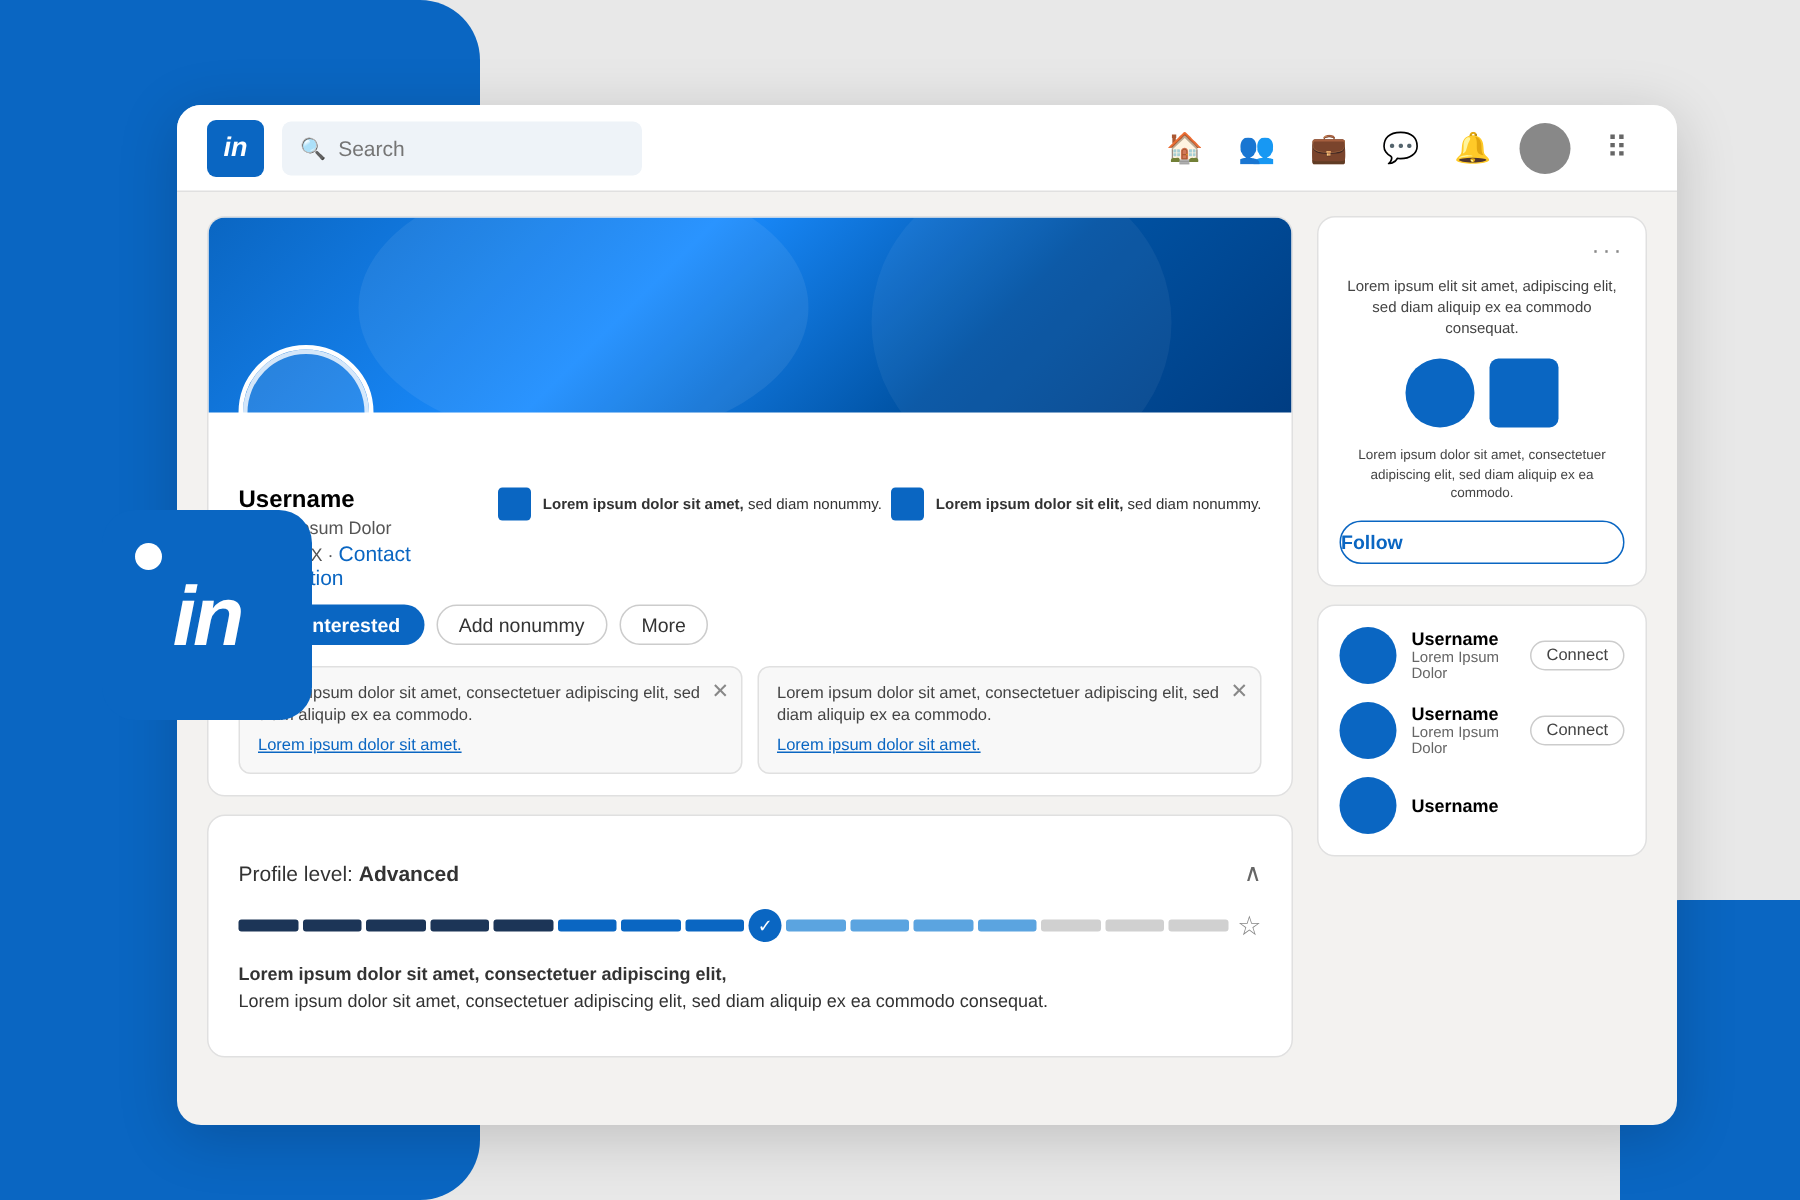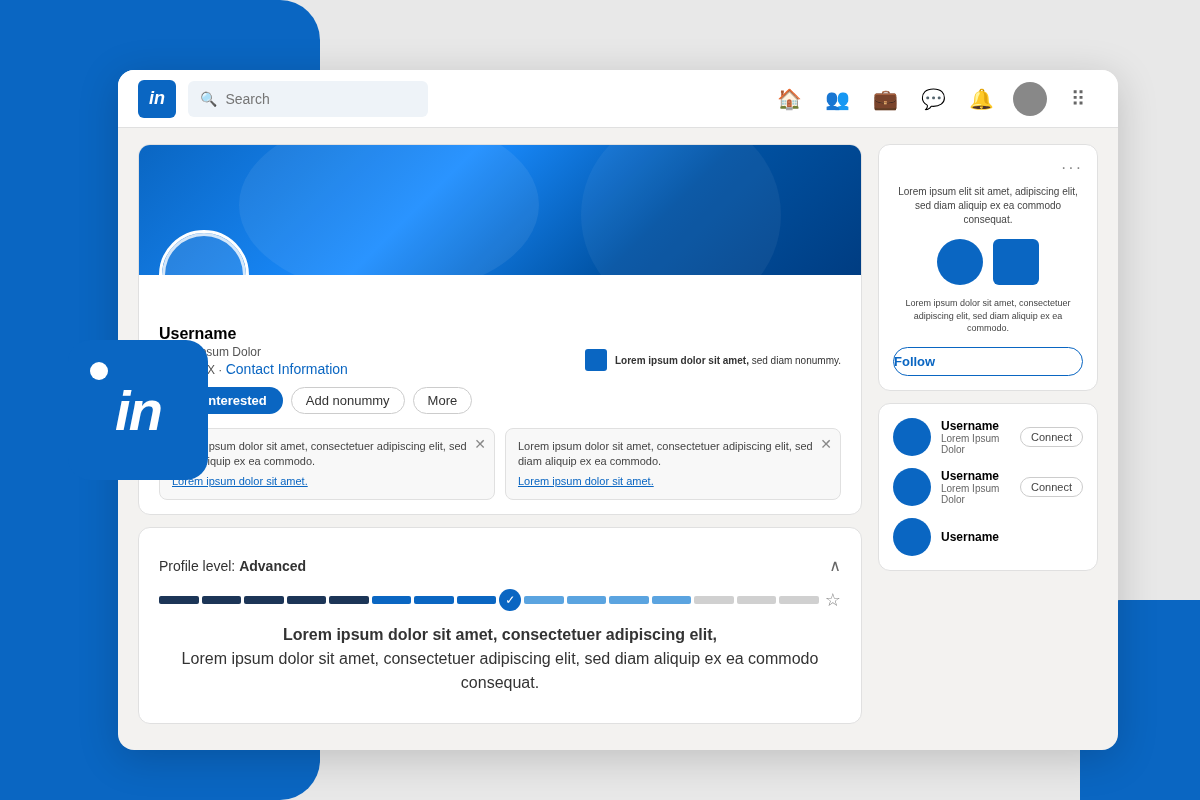--- a/index.html
+++ b/index.html
@@ -229,21 +229,20 @@
     .profile-contact-link {
       color: #0a66c2;
       font-size: 14px;
       text-decoration: none;
     }
     .profile-side-items {
       display: flex;
       flex-direction: row;
       gap: 6px;
       min-width: 200px;
-      margin-top: 24px;
     }
     .profile-side-item {
       display: flex;
       align-items: center;
       gap: 8px;
     }
     .profile-side-icon {
       width: 22px; height: 22px;
       background: #0a66c2;
       border-radius: 3px;
@@ -368,24 +367,23 @@
       font-size: 12px;
       flex-shrink: 0;
     }
     .progress-star {
       color: #888;
       font-size: 18px;
       cursor: pointer;
       flex-shrink: 0;
     }
     .profile-level-desc {
-      font-size: 16px;
+      font-size: 12px;
       color: #333;
       line-height: 1.5;
-      text-align: center;
     }
     .profile-level-desc strong { font-weight: 700; }
 
     
     .right-sidebar {
       width: 220px;
       flex-shrink: 0;
       display: flex;
       flex-direction: column;
       gap: 12px;
@@ -567,20 +565,27 @@
             </div>
           </div>
           <div class="profile-side-items">
             <div class="profile-side-item">
               <div class="profile-side-icon"></div>
               <div class="profile-side-text">
                 <strong>Lorem ipsum dolor sit amet,</strong>
                 <span>sed diam nonummy.</span>
               </div>
             </div>
+            <div class="profile-side-item">
+              <div class="profile-side-icon"></div>
+              <div class="profile-side-text">
+                <strong>Lorem ipsum dolor sit elit,</strong>
+                <span>sed diam nonummy.</span>
+              </div>
+            </div>
           </div>
         </div>
 
         <div class="profile-actions">
           <button class="btn-primary">I am interested</button>
           <button class="btn-secondary">Add nonummy</button>
           <button class="btn-secondary">More</button>
         </div>
 
         <div class="alert-cards">

